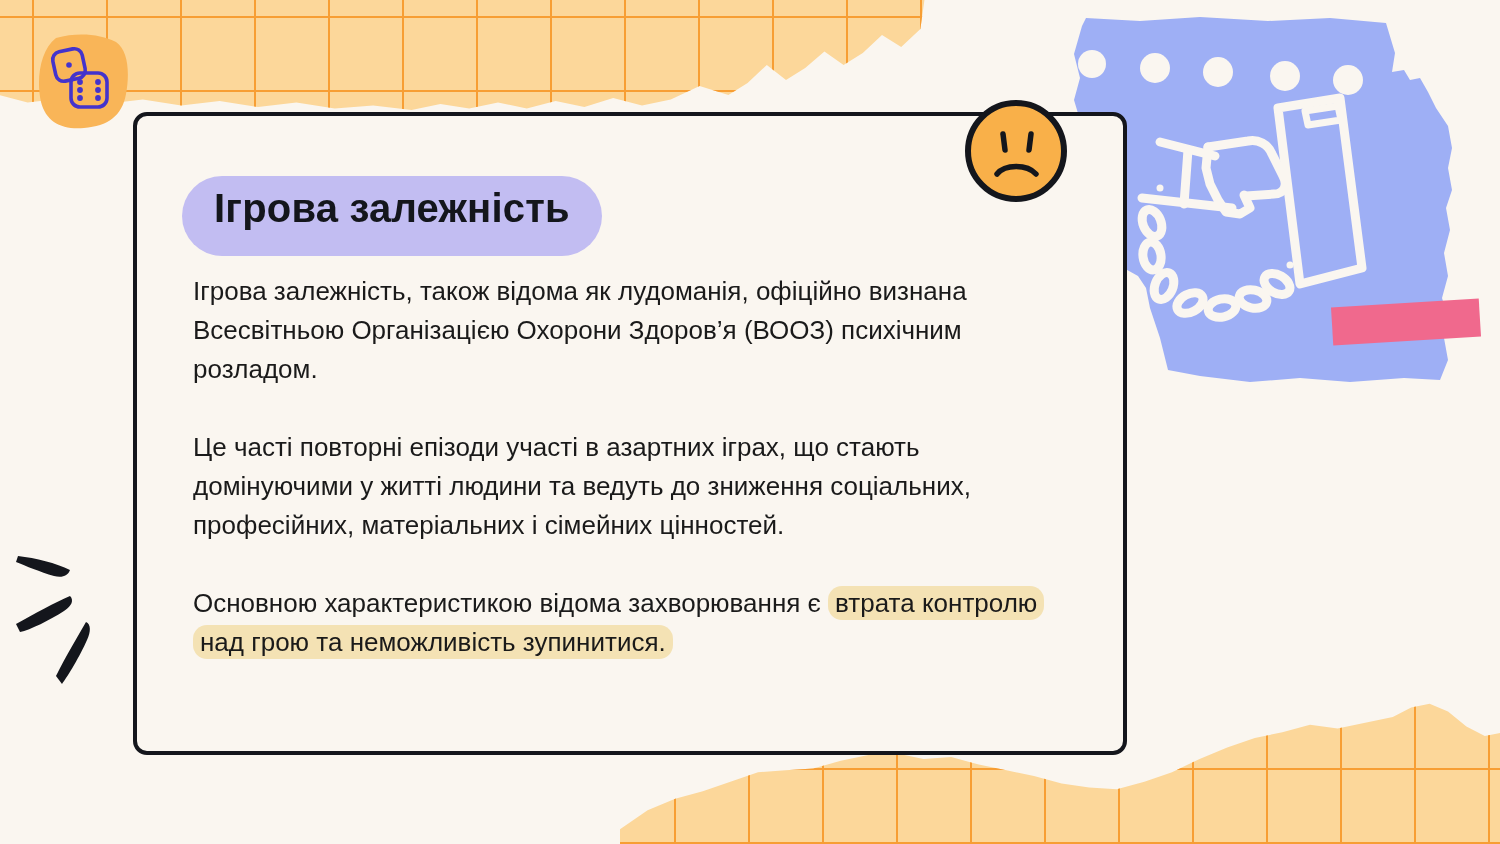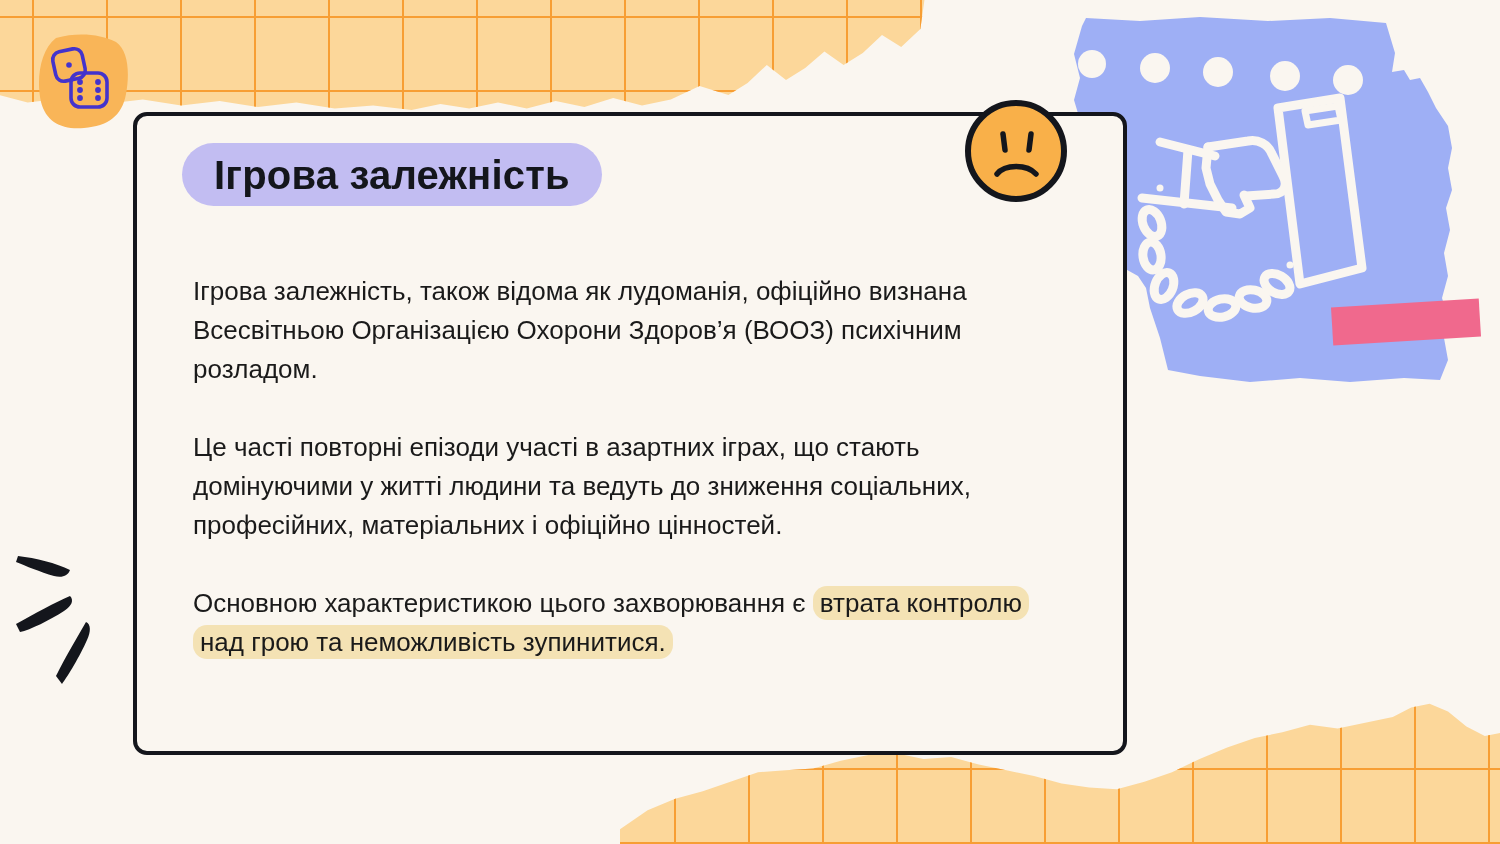--- a/index.html
+++ b/index.html
@@ -107,24 +107,24 @@
     height: 643px;
     background: #FAF6F0;
     border: 4px solid #14161C;
     border-radius: 14px;
     z-index: 4;
   }
 
   #title-pill {
     position: absolute;
     left: 45px;
-    top: 27px;
+    top: 60px;
     background: #C2BDF2;
     border-radius: 40px;
-    padding: 12px 32px 11px 32px;
+    padding: 12px 32px 28px 32px;
     text-align: center;
   }
 
   #title-text {
     font-size: 40px;
     font-weight: bold;
     color: #14161C;
     letter-spacing: 0.2px;
     line-height: 1;
     white-space: nowrap;
@@ -243,20 +243,20 @@
 
   <div id="card">
 
     <div id="title-pill">
       <div id="title-text">Ігрова залежність</div>
     </div>
 
     <div id="body-text">
       <p class="para">Ігрова залежність, також відома як лудоманія, офіційно визнана Всесвітньою Організацією Охорони Здоров’я (ВООЗ) психічним розладом.</p>
 
-      <p class="para">Це часті повторні епізоди участі в азартних іграх, що стають домінуючими у житті людини та ведуть до зниження соціальних, професійних, матеріальних і офіційно цінностей.</p>
-
-      <p class="para"><span>Основною характеристикою цього захворювання є </span><span class="hl">втрата контролю над грою та неможливість зупинитися.</span></p>
+      <p class="para">Це часті повторні епізоди участі в азартних іграх, що стають домінуючими у житті людини та ведуть до зниження соціальних, професійних, матеріальних і сімейних цінностей.</p>
+
+      <p class="para"><span>Основною характеристикою відома захворювання є </span><span class="hl">втрата контролю над грою та неможливість зупинитися.</span></p>
     </div>
 
   </div>
 
 </div>
 
 </body></html>

